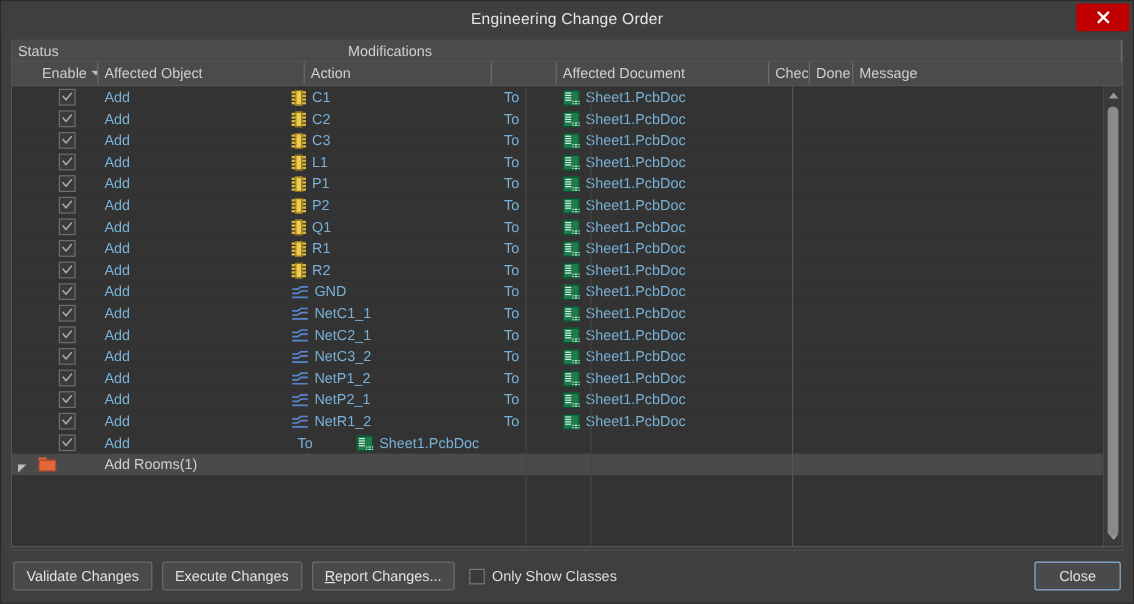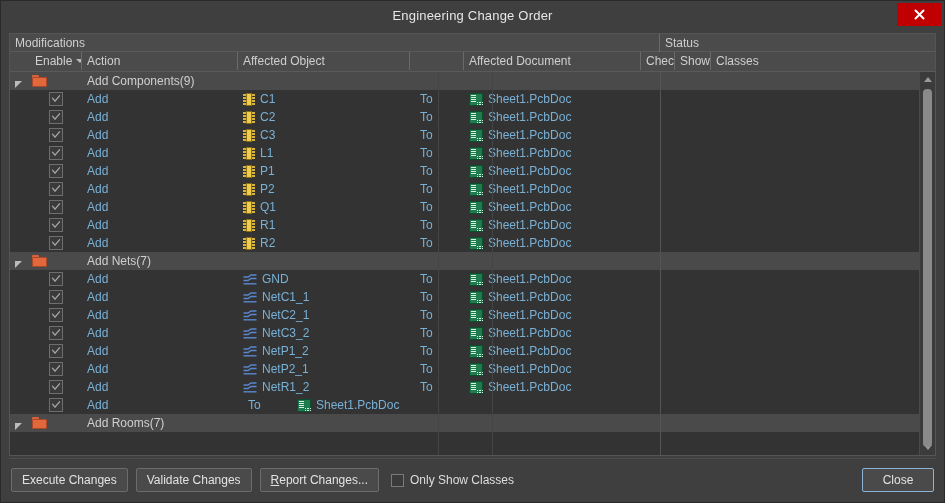--- a/index.html
+++ b/index.html
@@ -206,60 +206,44 @@
         <svg width="11" height="11" viewBox="0 0 11 11">
           <path d="M1.5 1.5 L9.5 9.5 M9.5 1.5 L1.5 9.5" stroke="#ffffff" stroke-width="2" stroke-linecap="round"></path>
         </svg>
       </span>
     </div>
   </div>
 
   <div class="content">
 
     <div class="hdr-cols hdr-group" style="height:18px;flex:0 0 18px;">
+      <div class="cell status" style="flex:1;border-right:none;">Status</div>
       <div class="cell mods" style="width:650px;">Modifications</div>
-      <div class="cell status" style="flex:1;border-right:none;">Status</div>
     </div>
 
     <div class="hdr-cols">
       <div class="cell c-space"></div>
       <div class="cell c-enable">
         <span>Enable</span>
           <span class="sort-arrow"></span>
       </div>
+      <div class="cell c-obj">Affected Object</div>
       <div class="cell c-action">Action</div>
-      <div class="cell c-obj">Affected Object</div>
       <div class="cell c-to"></div>
       <div class="cell c-doc">Affected Document</div>
       <div class="cell c-check">Check</div>
-      <div class="cell c-done">Show</div>
-      <div class="cell c-msg">Classes</div>
+      <div class="cell c-done">Done</div>
+      <div class="cell c-msg">Message</div>
     </div>
 
     <div class="table-wrap">
       <div class="rows" id="rows-container">
         <div class="vline v1"></div>
         <div class="vline v2"></div>
         <div class="vline v3"></div>
-      <div class="row group">
-            <div class="cell col-space">
-              <span style="display: inline-block; width: 9px; height: 9px; margin-right: 4px;"><svg width="9" height="9" viewBox="0 0 9 9">
-                  <path d="M1 2 L8 2 L1 9 Z" fill="#bcbcbc"></path>
-                </svg></span>
-            </div>
-            <div class="cell col-enable" style="justify-content: flex-start; padding-left: 2px;">
-              <span class="folder">
-                <span class="tab"></span>
-                <span class="body"></span>
-              </span>
-            </div>
-            <div class="cell" style="flex: 1 1 0%; padding-left: 5px;">
-              <span class="txt-group">Add Components(9)</span>
-            </div>
-          </div>
           <div class="row item">
             <div class="cell col-space"></div>
             <div class="cell col-enable">
               <span class="cb">
                 <svg width="10" height="10" viewBox="0 0 10 10">
                   <path d="M1.5 4.2 L4 7.2 L8.5 1.8" stroke="#a8a8a8" stroke-width="1.3" fill="none" stroke-linecap="round" stroke-linejoin="round"></path>
                 </svg>
               </span>
             </div>
             <div class="cell col-action">
@@ -705,439 +689,423 @@
                 <span class="d" style="left:11.2px;top:11px;"></span>
                 <span class="d" style="left:12.8px;top:9px;"></span>
                 <span class="d" style="left:12.8px;top:11px;"></span>
               </span>
               <span class="txt-blue">Sheet1.PcbDoc</span>
             </div>
             <div class="cell col-check"></div>
             <div class="cell col-done"></div>
             <div class="cell col-msg"></div>
           </div>
+          <div class="row item">
+            <div class="cell col-space"></div>
+            <div class="cell col-enable">
+              <span class="cb">
+                <svg width="10" height="10" viewBox="0 0 10 10">
+                  <path d="M1.5 4.2 L4 7.2 L8.5 1.8" stroke="#a8a8a8" stroke-width="1.3" fill="none" stroke-linecap="round" stroke-linejoin="round"></path>
+                </svg>
+              </span>
+            </div>
+            <div class="cell col-action">
+              <span class="txt-blue">Add</span>
+            </div>
+            <div class="cell col-obj">
+              <span class="net">
+                <svg width="14" height="11" viewBox="0 0 14 11">
+                  <path d="M0.5 3 L5 3 L8 1 L13.5 1" stroke="#5a86d0" stroke-width="1.4" fill="none"></path>
+                  <path d="M0.5 6.5 L5 6.5 L8 4.5 L13.5 4.5" stroke="#5a86d0" stroke-width="1.4" fill="none"></path>
+                  <path d="M0.5 9.8 L13.5 9.8" stroke="#5a86d0" stroke-width="1.4" fill="none"></path>
+                </svg>
+              </span>
+              <span class="txt-blue">GND</span>
+            </div>
+            <div class="cell col-to">
+              <span class="txt-blue">To</span>
+            </div>
+            <div class="cell col-doc">
+              <span class="pcb">
+                <span class="bg"></span>
+                <span class="l" style="top:2px;"></span>
+                <span class="l" style="top:4px;"></span>
+                <span class="l" style="top:6px;"></span>
+                <span class="l" style="top:8px;"></span>
+                <span class="d" style="left:8px;top:9px;"></span>
+                <span class="d" style="left:8px;top:11px;"></span>
+                <span class="d" style="left:9.6px;top:9px;"></span>
+                <span class="d" style="left:9.6px;top:11px;"></span>
+                <span class="d" style="left:11.2px;top:9px;"></span>
+                <span class="d" style="left:11.2px;top:11px;"></span>
+                <span class="d" style="left:12.8px;top:9px;"></span>
+                <span class="d" style="left:12.8px;top:11px;"></span>
+              </span>
+              <span class="txt-blue">Sheet1.PcbDoc</span>
+            </div>
+            <div class="cell col-check"></div>
+            <div class="cell col-done"></div>
+            <div class="cell col-msg"></div>
+          </div>
+          <div class="row item">
+            <div class="cell col-space"></div>
+            <div class="cell col-enable">
+              <span class="cb">
+                <svg width="10" height="10" viewBox="0 0 10 10">
+                  <path d="M1.5 4.2 L4 7.2 L8.5 1.8" stroke="#a8a8a8" stroke-width="1.3" fill="none" stroke-linecap="round" stroke-linejoin="round"></path>
+                </svg>
+              </span>
+            </div>
+            <div class="cell col-action">
+              <span class="txt-blue">Add</span>
+            </div>
+            <div class="cell col-obj">
+              <span class="net">
+                <svg width="14" height="11" viewBox="0 0 14 11">
+                  <path d="M0.5 3 L5 3 L8 1 L13.5 1" stroke="#5a86d0" stroke-width="1.4" fill="none"></path>
+                  <path d="M0.5 6.5 L5 6.5 L8 4.5 L13.5 4.5" stroke="#5a86d0" stroke-width="1.4" fill="none"></path>
+                  <path d="M0.5 9.8 L13.5 9.8" stroke="#5a86d0" stroke-width="1.4" fill="none"></path>
+                </svg>
+              </span>
+              <span class="txt-blue">NetC1_1</span>
+            </div>
+            <div class="cell col-to">
+              <span class="txt-blue">To</span>
+            </div>
+            <div class="cell col-doc">
+              <span class="pcb">
+                <span class="bg"></span>
+                <span class="l" style="top:2px;"></span>
+                <span class="l" style="top:4px;"></span>
+                <span class="l" style="top:6px;"></span>
+                <span class="l" style="top:8px;"></span>
+                <span class="d" style="left:8px;top:9px;"></span>
+                <span class="d" style="left:8px;top:11px;"></span>
+                <span class="d" style="left:9.6px;top:9px;"></span>
+                <span class="d" style="left:9.6px;top:11px;"></span>
+                <span class="d" style="left:11.2px;top:9px;"></span>
+                <span class="d" style="left:11.2px;top:11px;"></span>
+                <span class="d" style="left:12.8px;top:9px;"></span>
+                <span class="d" style="left:12.8px;top:11px;"></span>
+              </span>
+              <span class="txt-blue">Sheet1.PcbDoc</span>
+            </div>
+            <div class="cell col-check"></div>
+            <div class="cell col-done"></div>
+            <div class="cell col-msg"></div>
+          </div>
+          <div class="row item">
+            <div class="cell col-space"></div>
+            <div class="cell col-enable">
+              <span class="cb">
+                <svg width="10" height="10" viewBox="0 0 10 10">
+                  <path d="M1.5 4.2 L4 7.2 L8.5 1.8" stroke="#a8a8a8" stroke-width="1.3" fill="none" stroke-linecap="round" stroke-linejoin="round"></path>
+                </svg>
+              </span>
+            </div>
+            <div class="cell col-action">
+              <span class="txt-blue">Add</span>
+            </div>
+            <div class="cell col-obj">
+              <span class="net">
+                <svg width="14" height="11" viewBox="0 0 14 11">
+                  <path d="M0.5 3 L5 3 L8 1 L13.5 1" stroke="#5a86d0" stroke-width="1.4" fill="none"></path>
+                  <path d="M0.5 6.5 L5 6.5 L8 4.5 L13.5 4.5" stroke="#5a86d0" stroke-width="1.4" fill="none"></path>
+                  <path d="M0.5 9.8 L13.5 9.8" stroke="#5a86d0" stroke-width="1.4" fill="none"></path>
+                </svg>
+              </span>
+              <span class="txt-blue">NetC2_1</span>
+            </div>
+            <div class="cell col-to">
+              <span class="txt-blue">To</span>
+            </div>
+            <div class="cell col-doc">
+              <span class="pcb">
+                <span class="bg"></span>
+                <span class="l" style="top:2px;"></span>
+                <span class="l" style="top:4px;"></span>
+                <span class="l" style="top:6px;"></span>
+                <span class="l" style="top:8px;"></span>
+                <span class="d" style="left:8px;top:9px;"></span>
+                <span class="d" style="left:8px;top:11px;"></span>
+                <span class="d" style="left:9.6px;top:9px;"></span>
+                <span class="d" style="left:9.6px;top:11px;"></span>
+                <span class="d" style="left:11.2px;top:9px;"></span>
+                <span class="d" style="left:11.2px;top:11px;"></span>
+                <span class="d" style="left:12.8px;top:9px;"></span>
+                <span class="d" style="left:12.8px;top:11px;"></span>
+              </span>
+              <span class="txt-blue">Sheet1.PcbDoc</span>
+            </div>
+            <div class="cell col-check"></div>
+            <div class="cell col-done"></div>
+            <div class="cell col-msg"></div>
+          </div>
+          <div class="row item">
+            <div class="cell col-space"></div>
+            <div class="cell col-enable">
+              <span class="cb">
+                <svg width="10" height="10" viewBox="0 0 10 10">
+                  <path d="M1.5 4.2 L4 7.2 L8.5 1.8" stroke="#a8a8a8" stroke-width="1.3" fill="none" stroke-linecap="round" stroke-linejoin="round"></path>
+                </svg>
+              </span>
+            </div>
+            <div class="cell col-action">
+              <span class="txt-blue">Add</span>
+            </div>
+            <div class="cell col-obj">
+              <span class="net">
+                <svg width="14" height="11" viewBox="0 0 14 11">
+                  <path d="M0.5 3 L5 3 L8 1 L13.5 1" stroke="#5a86d0" stroke-width="1.4" fill="none"></path>
+                  <path d="M0.5 6.5 L5 6.5 L8 4.5 L13.5 4.5" stroke="#5a86d0" stroke-width="1.4" fill="none"></path>
+                  <path d="M0.5 9.8 L13.5 9.8" stroke="#5a86d0" stroke-width="1.4" fill="none"></path>
+                </svg>
+              </span>
+              <span class="txt-blue">NetC3_2</span>
+            </div>
+            <div class="cell col-to">
+              <span class="txt-blue">To</span>
+            </div>
+            <div class="cell col-doc">
+              <span class="pcb">
+                <span class="bg"></span>
+                <span class="l" style="top:2px;"></span>
+                <span class="l" style="top:4px;"></span>
+                <span class="l" style="top:6px;"></span>
+                <span class="l" style="top:8px;"></span>
+                <span class="d" style="left:8px;top:9px;"></span>
+                <span class="d" style="left:8px;top:11px;"></span>
+                <span class="d" style="left:9.6px;top:9px;"></span>
+                <span class="d" style="left:9.6px;top:11px;"></span>
+                <span class="d" style="left:11.2px;top:9px;"></span>
+                <span class="d" style="left:11.2px;top:11px;"></span>
+                <span class="d" style="left:12.8px;top:9px;"></span>
+                <span class="d" style="left:12.8px;top:11px;"></span>
+              </span>
+              <span class="txt-blue">Sheet1.PcbDoc</span>
+            </div>
+            <div class="cell col-check"></div>
+            <div class="cell col-done"></div>
+            <div class="cell col-msg"></div>
+          </div>
+          <div class="row item">
+            <div class="cell col-space"></div>
+            <div class="cell col-enable">
+              <span class="cb">
+                <svg width="10" height="10" viewBox="0 0 10 10">
+                  <path d="M1.5 4.2 L4 7.2 L8.5 1.8" stroke="#a8a8a8" stroke-width="1.3" fill="none" stroke-linecap="round" stroke-linejoin="round"></path>
+                </svg>
+              </span>
+            </div>
+            <div class="cell col-action">
+              <span class="txt-blue">Add</span>
+            </div>
+            <div class="cell col-obj">
+              <span class="net">
+                <svg width="14" height="11" viewBox="0 0 14 11">
+                  <path d="M0.5 3 L5 3 L8 1 L13.5 1" stroke="#5a86d0" stroke-width="1.4" fill="none"></path>
+                  <path d="M0.5 6.5 L5 6.5 L8 4.5 L13.5 4.5" stroke="#5a86d0" stroke-width="1.4" fill="none"></path>
+                  <path d="M0.5 9.8 L13.5 9.8" stroke="#5a86d0" stroke-width="1.4" fill="none"></path>
+                </svg>
+              </span>
+              <span class="txt-blue">NetP1_2</span>
+            </div>
+            <div class="cell col-to">
+              <span class="txt-blue">To</span>
+            </div>
+            <div class="cell col-doc">
+              <span class="pcb">
+                <span class="bg"></span>
+                <span class="l" style="top:2px;"></span>
+                <span class="l" style="top:4px;"></span>
+                <span class="l" style="top:6px;"></span>
+                <span class="l" style="top:8px;"></span>
+                <span class="d" style="left:8px;top:9px;"></span>
+                <span class="d" style="left:8px;top:11px;"></span>
+                <span class="d" style="left:9.6px;top:9px;"></span>
+                <span class="d" style="left:9.6px;top:11px;"></span>
+                <span class="d" style="left:11.2px;top:9px;"></span>
+                <span class="d" style="left:11.2px;top:11px;"></span>
+                <span class="d" style="left:12.8px;top:9px;"></span>
+                <span class="d" style="left:12.8px;top:11px;"></span>
+              </span>
+              <span class="txt-blue">Sheet1.PcbDoc</span>
+            </div>
+            <div class="cell col-check"></div>
+            <div class="cell col-done"></div>
+            <div class="cell col-msg"></div>
+          </div>
+          <div class="row item">
+            <div class="cell col-space"></div>
+            <div class="cell col-enable">
+              <span class="cb">
+                <svg width="10" height="10" viewBox="0 0 10 10">
+                  <path d="M1.5 4.2 L4 7.2 L8.5 1.8" stroke="#a8a8a8" stroke-width="1.3" fill="none" stroke-linecap="round" stroke-linejoin="round"></path>
+                </svg>
+              </span>
+            </div>
+            <div class="cell col-action">
+              <span class="txt-blue">Add</span>
+            </div>
+            <div class="cell col-obj">
+              <span class="net">
+                <svg width="14" height="11" viewBox="0 0 14 11">
+                  <path d="M0.5 3 L5 3 L8 1 L13.5 1" stroke="#5a86d0" stroke-width="1.4" fill="none"></path>
+                  <path d="M0.5 6.5 L5 6.5 L8 4.5 L13.5 4.5" stroke="#5a86d0" stroke-width="1.4" fill="none"></path>
+                  <path d="M0.5 9.8 L13.5 9.8" stroke="#5a86d0" stroke-width="1.4" fill="none"></path>
+                </svg>
+              </span>
+              <span class="txt-blue">NetP2_1</span>
+            </div>
+            <div class="cell col-to">
+              <span class="txt-blue">To</span>
+            </div>
+            <div class="cell col-doc">
+              <span class="pcb">
+                <span class="bg"></span>
+                <span class="l" style="top:2px;"></span>
+                <span class="l" style="top:4px;"></span>
+                <span class="l" style="top:6px;"></span>
+                <span class="l" style="top:8px;"></span>
+                <span class="d" style="left:8px;top:9px;"></span>
+                <span class="d" style="left:8px;top:11px;"></span>
+                <span class="d" style="left:9.6px;top:9px;"></span>
+                <span class="d" style="left:9.6px;top:11px;"></span>
+                <span class="d" style="left:11.2px;top:9px;"></span>
+                <span class="d" style="left:11.2px;top:11px;"></span>
+                <span class="d" style="left:12.8px;top:9px;"></span>
+                <span class="d" style="left:12.8px;top:11px;"></span>
+              </span>
+              <span class="txt-blue">Sheet1.PcbDoc</span>
+            </div>
+            <div class="cell col-check"></div>
+            <div class="cell col-done"></div>
+            <div class="cell col-msg"></div>
+          </div>
+          <div class="row item">
+            <div class="cell col-space"></div>
+            <div class="cell col-enable">
+              <span class="cb">
+                <svg width="10" height="10" viewBox="0 0 10 10">
+                  <path d="M1.5 4.2 L4 7.2 L8.5 1.8" stroke="#a8a8a8" stroke-width="1.3" fill="none" stroke-linecap="round" stroke-linejoin="round"></path>
+                </svg>
+              </span>
+            </div>
+            <div class="cell col-action">
+              <span class="txt-blue">Add</span>
+            </div>
+            <div class="cell col-obj">
+              <span class="net">
+                <svg width="14" height="11" viewBox="0 0 14 11">
+                  <path d="M0.5 3 L5 3 L8 1 L13.5 1" stroke="#5a86d0" stroke-width="1.4" fill="none"></path>
+                  <path d="M0.5 6.5 L5 6.5 L8 4.5 L13.5 4.5" stroke="#5a86d0" stroke-width="1.4" fill="none"></path>
+                  <path d="M0.5 9.8 L13.5 9.8" stroke="#5a86d0" stroke-width="1.4" fill="none"></path>
+                </svg>
+              </span>
+              <span class="txt-blue">NetR1_2</span>
+            </div>
+            <div class="cell col-to">
+              <span class="txt-blue">To</span>
+            </div>
+            <div class="cell col-doc">
+              <span class="pcb">
+                <span class="bg"></span>
+                <span class="l" style="top:2px;"></span>
+                <span class="l" style="top:4px;"></span>
+                <span class="l" style="top:6px;"></span>
+                <span class="l" style="top:8px;"></span>
+                <span class="d" style="left:8px;top:9px;"></span>
+                <span class="d" style="left:8px;top:11px;"></span>
+                <span class="d" style="left:9.6px;top:9px;"></span>
+                <span class="d" style="left:9.6px;top:11px;"></span>
+                <span class="d" style="left:11.2px;top:9px;"></span>
+                <span class="d" style="left:11.2px;top:11px;"></span>
+                <span class="d" style="left:12.8px;top:9px;"></span>
+                <span class="d" style="left:12.8px;top:11px;"></span>
+              </span>
+              <span class="txt-blue">Sheet1.PcbDoc</span>
+            </div>
+            <div class="cell col-check"></div>
+            <div class="cell col-done"></div>
+            <div class="cell col-msg"></div>
+          </div>
+          <div class="row item">
+            <div class="cell col-space"></div>
+            <div class="cell col-enable">
+              <span class="cb">
+                <svg width="10" height="10" viewBox="0 0 10 10">
+                  <path d="M1.5 4.2 L4 7.2 L8.5 1.8" stroke="#a8a8a8" stroke-width="1.3" fill="none" stroke-linecap="round" stroke-linejoin="round"></path>
+                </svg>
+              </span>
+            </div>
+            <div class="cell col-action">
+              <span class="txt-blue">Add</span>
+            </div>
+            <div class="cell col-to">
+              <span class="txt-blue">To</span>
+            </div>
+            <div class="cell col-doc">
+              <span class="pcb">
+                <span class="bg"></span>
+                <span class="l" style="top:2px;"></span>
+                <span class="l" style="top:4px;"></span>
+                <span class="l" style="top:6px;"></span>
+                <span class="l" style="top:8px;"></span>
+                <span class="d" style="left:8px;top:9px;"></span>
+                <span class="d" style="left:8px;top:11px;"></span>
+                <span class="d" style="left:9.6px;top:9px;"></span>
+                <span class="d" style="left:9.6px;top:11px;"></span>
+                <span class="d" style="left:11.2px;top:9px;"></span>
+                <span class="d" style="left:11.2px;top:11px;"></span>
+                <span class="d" style="left:12.8px;top:9px;"></span>
+                <span class="d" style="left:12.8px;top:11px;"></span>
+              </span>
+              <span class="txt-blue">Sheet1.PcbDoc</span>
+            </div>
+            <div class="cell col-check"></div>
+            <div class="cell col-done"></div>
+            <div class="cell col-msg"></div>
+          </div>
           <div class="row group">
             <div class="cell col-space">
               <span style="display: inline-block; width: 9px; height: 9px; margin-right: 4px;"><svg width="9" height="9" viewBox="0 0 9 9">
                   <path d="M1 2 L8 2 L1 9 Z" fill="#bcbcbc"></path>
                 </svg></span>
             </div>
             <div class="cell col-enable" style="justify-content: flex-start; padding-left: 2px;">
               <span class="folder">
                 <span class="tab"></span>
                 <span class="body"></span>
               </span>
             </div>
             <div class="cell" style="flex: 1 1 0%; padding-left: 5px;">
-              <span class="txt-group">Add Nets(7)</span>
-            </div>
-          </div>
-          <div class="row item">
-            <div class="cell col-space"></div>
-            <div class="cell col-enable">
-              <span class="cb">
-                <svg width="10" height="10" viewBox="0 0 10 10">
-                  <path d="M1.5 4.2 L4 7.2 L8.5 1.8" stroke="#a8a8a8" stroke-width="1.3" fill="none" stroke-linecap="round" stroke-linejoin="round"></path>
-                </svg>
-              </span>
-            </div>
-            <div class="cell col-action">
-              <span class="txt-blue">Add</span>
-            </div>
-            <div class="cell col-obj">
-              <span class="net">
-                <svg width="14" height="11" viewBox="0 0 14 11">
-                  <path d="M0.5 3 L5 3 L8 1 L13.5 1" stroke="#5a86d0" stroke-width="1.4" fill="none"></path>
-                  <path d="M0.5 6.5 L5 6.5 L8 4.5 L13.5 4.5" stroke="#5a86d0" stroke-width="1.4" fill="none"></path>
-                  <path d="M0.5 9.8 L13.5 9.8" stroke="#5a86d0" stroke-width="1.4" fill="none"></path>
-                </svg>
-              </span>
-              <span class="txt-blue">GND</span>
-            </div>
-            <div class="cell col-to">
-              <span class="txt-blue">To</span>
-            </div>
-            <div class="cell col-doc">
-              <span class="pcb">
-                <span class="bg"></span>
-                <span class="l" style="top:2px;"></span>
-                <span class="l" style="top:4px;"></span>
-                <span class="l" style="top:6px;"></span>
-                <span class="l" style="top:8px;"></span>
-                <span class="d" style="left:8px;top:9px;"></span>
-                <span class="d" style="left:8px;top:11px;"></span>
-                <span class="d" style="left:9.6px;top:9px;"></span>
-                <span class="d" style="left:9.6px;top:11px;"></span>
-                <span class="d" style="left:11.2px;top:9px;"></span>
-                <span class="d" style="left:11.2px;top:11px;"></span>
-                <span class="d" style="left:12.8px;top:9px;"></span>
-                <span class="d" style="left:12.8px;top:11px;"></span>
-              </span>
-              <span class="txt-blue">Sheet1.PcbDoc</span>
-            </div>
-            <div class="cell col-check"></div>
-            <div class="cell col-done"></div>
-            <div class="cell col-msg"></div>
-          </div>
-          <div class="row item">
-            <div class="cell col-space"></div>
-            <div class="cell col-enable">
-              <span class="cb">
-                <svg width="10" height="10" viewBox="0 0 10 10">
-                  <path d="M1.5 4.2 L4 7.2 L8.5 1.8" stroke="#a8a8a8" stroke-width="1.3" fill="none" stroke-linecap="round" stroke-linejoin="round"></path>
-                </svg>
-              </span>
-            </div>
-            <div class="cell col-action">
-              <span class="txt-blue">Add</span>
-            </div>
-            <div class="cell col-obj">
-              <span class="net">
-                <svg width="14" height="11" viewBox="0 0 14 11">
-                  <path d="M0.5 3 L5 3 L8 1 L13.5 1" stroke="#5a86d0" stroke-width="1.4" fill="none"></path>
-                  <path d="M0.5 6.5 L5 6.5 L8 4.5 L13.5 4.5" stroke="#5a86d0" stroke-width="1.4" fill="none"></path>
-                  <path d="M0.5 9.8 L13.5 9.8" stroke="#5a86d0" stroke-width="1.4" fill="none"></path>
-                </svg>
-              </span>
-              <span class="txt-blue">NetC1_1</span>
-            </div>
-            <div class="cell col-to">
-              <span class="txt-blue">To</span>
-            </div>
-            <div class="cell col-doc">
-              <span class="pcb">
-                <span class="bg"></span>
-                <span class="l" style="top:2px;"></span>
-                <span class="l" style="top:4px;"></span>
-                <span class="l" style="top:6px;"></span>
-                <span class="l" style="top:8px;"></span>
-                <span class="d" style="left:8px;top:9px;"></span>
-                <span class="d" style="left:8px;top:11px;"></span>
-                <span class="d" style="left:9.6px;top:9px;"></span>
-                <span class="d" style="left:9.6px;top:11px;"></span>
-                <span class="d" style="left:11.2px;top:9px;"></span>
-                <span class="d" style="left:11.2px;top:11px;"></span>
-                <span class="d" style="left:12.8px;top:9px;"></span>
-                <span class="d" style="left:12.8px;top:11px;"></span>
-              </span>
-              <span class="txt-blue">Sheet1.PcbDoc</span>
-            </div>
-            <div class="cell col-check"></div>
-            <div class="cell col-done"></div>
-            <div class="cell col-msg"></div>
-          </div>
-          <div class="row item">
-            <div class="cell col-space"></div>
-            <div class="cell col-enable">
-              <span class="cb">
-                <svg width="10" height="10" viewBox="0 0 10 10">
-                  <path d="M1.5 4.2 L4 7.2 L8.5 1.8" stroke="#a8a8a8" stroke-width="1.3" fill="none" stroke-linecap="round" stroke-linejoin="round"></path>
-                </svg>
-              </span>
-            </div>
-            <div class="cell col-action">
-              <span class="txt-blue">Add</span>
-            </div>
-            <div class="cell col-obj">
-              <span class="net">
-                <svg width="14" height="11" viewBox="0 0 14 11">
-                  <path d="M0.5 3 L5 3 L8 1 L13.5 1" stroke="#5a86d0" stroke-width="1.4" fill="none"></path>
-                  <path d="M0.5 6.5 L5 6.5 L8 4.5 L13.5 4.5" stroke="#5a86d0" stroke-width="1.4" fill="none"></path>
-                  <path d="M0.5 9.8 L13.5 9.8" stroke="#5a86d0" stroke-width="1.4" fill="none"></path>
-                </svg>
-              </span>
-              <span class="txt-blue">NetC2_1</span>
-            </div>
-            <div class="cell col-to">
-              <span class="txt-blue">To</span>
-            </div>
-            <div class="cell col-doc">
-              <span class="pcb">
-                <span class="bg"></span>
-                <span class="l" style="top:2px;"></span>
-                <span class="l" style="top:4px;"></span>
-                <span class="l" style="top:6px;"></span>
-                <span class="l" style="top:8px;"></span>
-                <span class="d" style="left:8px;top:9px;"></span>
-                <span class="d" style="left:8px;top:11px;"></span>
-                <span class="d" style="left:9.6px;top:9px;"></span>
-                <span class="d" style="left:9.6px;top:11px;"></span>
-                <span class="d" style="left:11.2px;top:9px;"></span>
-                <span class="d" style="left:11.2px;top:11px;"></span>
-                <span class="d" style="left:12.8px;top:9px;"></span>
-                <span class="d" style="left:12.8px;top:11px;"></span>
-              </span>
-              <span class="txt-blue">Sheet1.PcbDoc</span>
-            </div>
-            <div class="cell col-check"></div>
-            <div class="cell col-done"></div>
-            <div class="cell col-msg"></div>
-          </div>
-          <div class="row item">
-            <div class="cell col-space"></div>
-            <div class="cell col-enable">
-              <span class="cb">
-                <svg width="10" height="10" viewBox="0 0 10 10">
-                  <path d="M1.5 4.2 L4 7.2 L8.5 1.8" stroke="#a8a8a8" stroke-width="1.3" fill="none" stroke-linecap="round" stroke-linejoin="round"></path>
-                </svg>
-              </span>
-            </div>
-            <div class="cell col-action">
-              <span class="txt-blue">Add</span>
-            </div>
-            <div class="cell col-obj">
-              <span class="net">
-                <svg width="14" height="11" viewBox="0 0 14 11">
-                  <path d="M0.5 3 L5 3 L8 1 L13.5 1" stroke="#5a86d0" stroke-width="1.4" fill="none"></path>
-                  <path d="M0.5 6.5 L5 6.5 L8 4.5 L13.5 4.5" stroke="#5a86d0" stroke-width="1.4" fill="none"></path>
-                  <path d="M0.5 9.8 L13.5 9.8" stroke="#5a86d0" stroke-width="1.4" fill="none"></path>
-                </svg>
-              </span>
-              <span class="txt-blue">NetC3_2</span>
-            </div>
-            <div class="cell col-to">
-              <span class="txt-blue">To</span>
-            </div>
-            <div class="cell col-doc">
-              <span class="pcb">
-                <span class="bg"></span>
-                <span class="l" style="top:2px;"></span>
-                <span class="l" style="top:4px;"></span>
-                <span class="l" style="top:6px;"></span>
-                <span class="l" style="top:8px;"></span>
-                <span class="d" style="left:8px;top:9px;"></span>
-                <span class="d" style="left:8px;top:11px;"></span>
-                <span class="d" style="left:9.6px;top:9px;"></span>
-                <span class="d" style="left:9.6px;top:11px;"></span>
-                <span class="d" style="left:11.2px;top:9px;"></span>
-                <span class="d" style="left:11.2px;top:11px;"></span>
-                <span class="d" style="left:12.8px;top:9px;"></span>
-                <span class="d" style="left:12.8px;top:11px;"></span>
-              </span>
-              <span class="txt-blue">Sheet1.PcbDoc</span>
-            </div>
-            <div class="cell col-check"></div>
-            <div class="cell col-done"></div>
-            <div class="cell col-msg"></div>
-          </div>
-          <div class="row item">
-            <div class="cell col-space"></div>
-            <div class="cell col-enable">
-              <span class="cb">
-                <svg width="10" height="10" viewBox="0 0 10 10">
-                  <path d="M1.5 4.2 L4 7.2 L8.5 1.8" stroke="#a8a8a8" stroke-width="1.3" fill="none" stroke-linecap="round" stroke-linejoin="round"></path>
-                </svg>
-              </span>
-            </div>
-            <div class="cell col-action">
-              <span class="txt-blue">Add</span>
-            </div>
-            <div class="cell col-obj">
-              <span class="net">
-                <svg width="14" height="11" viewBox="0 0 14 11">
-                  <path d="M0.5 3 L5 3 L8 1 L13.5 1" stroke="#5a86d0" stroke-width="1.4" fill="none"></path>
-                  <path d="M0.5 6.5 L5 6.5 L8 4.5 L13.5 4.5" stroke="#5a86d0" stroke-width="1.4" fill="none"></path>
-                  <path d="M0.5 9.8 L13.5 9.8" stroke="#5a86d0" stroke-width="1.4" fill="none"></path>
-                </svg>
-              </span>
-              <span class="txt-blue">NetP1_2</span>
-            </div>
-            <div class="cell col-to">
-              <span class="txt-blue">To</span>
-            </div>
-            <div class="cell col-doc">
-              <span class="pcb">
-                <span class="bg"></span>
-                <span class="l" style="top:2px;"></span>
-                <span class="l" style="top:4px;"></span>
-                <span class="l" style="top:6px;"></span>
-                <span class="l" style="top:8px;"></span>
-                <span class="d" style="left:8px;top:9px;"></span>
-                <span class="d" style="left:8px;top:11px;"></span>
-                <span class="d" style="left:9.6px;top:9px;"></span>
-                <span class="d" style="left:9.6px;top:11px;"></span>
-                <span class="d" style="left:11.2px;top:9px;"></span>
-                <span class="d" style="left:11.2px;top:11px;"></span>
-                <span class="d" style="left:12.8px;top:9px;"></span>
-                <span class="d" style="left:12.8px;top:11px;"></span>
-              </span>
-              <span class="txt-blue">Sheet1.PcbDoc</span>
-            </div>
-            <div class="cell col-check"></div>
-            <div class="cell col-done"></div>
-            <div class="cell col-msg"></div>
-          </div>
-          <div class="row item">
-            <div class="cell col-space"></div>
-            <div class="cell col-enable">
-              <span class="cb">
-                <svg width="10" height="10" viewBox="0 0 10 10">
-                  <path d="M1.5 4.2 L4 7.2 L8.5 1.8" stroke="#a8a8a8" stroke-width="1.3" fill="none" stroke-linecap="round" stroke-linejoin="round"></path>
-                </svg>
-              </span>
-            </div>
-            <div class="cell col-action">
-              <span class="txt-blue">Add</span>
-            </div>
-            <div class="cell col-obj">
-              <span class="net">
-                <svg width="14" height="11" viewBox="0 0 14 11">
-                  <path d="M0.5 3 L5 3 L8 1 L13.5 1" stroke="#5a86d0" stroke-width="1.4" fill="none"></path>
-                  <path d="M0.5 6.5 L5 6.5 L8 4.5 L13.5 4.5" stroke="#5a86d0" stroke-width="1.4" fill="none"></path>
-                  <path d="M0.5 9.8 L13.5 9.8" stroke="#5a86d0" stroke-width="1.4" fill="none"></path>
-                </svg>
-              </span>
-              <span class="txt-blue">NetP2_1</span>
-            </div>
-            <div class="cell col-to">
-              <span class="txt-blue">To</span>
-            </div>
-            <div class="cell col-doc">
-              <span class="pcb">
-                <span class="bg"></span>
-                <span class="l" style="top:2px;"></span>
-                <span class="l" style="top:4px;"></span>
-                <span class="l" style="top:6px;"></span>
-                <span class="l" style="top:8px;"></span>
-                <span class="d" style="left:8px;top:9px;"></span>
-                <span class="d" style="left:8px;top:11px;"></span>
-                <span class="d" style="left:9.6px;top:9px;"></span>
-                <span class="d" style="left:9.6px;top:11px;"></span>
-                <span class="d" style="left:11.2px;top:9px;"></span>
-                <span class="d" style="left:11.2px;top:11px;"></span>
-                <span class="d" style="left:12.8px;top:9px;"></span>
-                <span class="d" style="left:12.8px;top:11px;"></span>
-              </span>
-              <span class="txt-blue">Sheet1.PcbDoc</span>
-            </div>
-            <div class="cell col-check"></div>
-            <div class="cell col-done"></div>
-            <div class="cell col-msg"></div>
-          </div>
-          <div class="row item">
-            <div class="cell col-space"></div>
-            <div class="cell col-enable">
-              <span class="cb">
-                <svg width="10" height="10" viewBox="0 0 10 10">
-                  <path d="M1.5 4.2 L4 7.2 L8.5 1.8" stroke="#a8a8a8" stroke-width="1.3" fill="none" stroke-linecap="round" stroke-linejoin="round"></path>
-                </svg>
-              </span>
-            </div>
-            <div class="cell col-action">
-              <span class="txt-blue">Add</span>
-            </div>
-            <div class="cell col-obj">
-              <span class="net">
-                <svg width="14" height="11" viewBox="0 0 14 11">
-                  <path d="M0.5 3 L5 3 L8 1 L13.5 1" stroke="#5a86d0" stroke-width="1.4" fill="none"></path>
-                  <path d="M0.5 6.5 L5 6.5 L8 4.5 L13.5 4.5" stroke="#5a86d0" stroke-width="1.4" fill="none"></path>
-                  <path d="M0.5 9.8 L13.5 9.8" stroke="#5a86d0" stroke-width="1.4" fill="none"></path>
-                </svg>
-              </span>
-              <span class="txt-blue">NetR1_2</span>
-            </div>
-            <div class="cell col-to">
-              <span class="txt-blue">To</span>
-            </div>
-            <div class="cell col-doc">
-              <span class="pcb">
-                <span class="bg"></span>
-                <span class="l" style="top:2px;"></span>
-                <span class="l" style="top:4px;"></span>
-                <span class="l" style="top:6px;"></span>
-                <span class="l" style="top:8px;"></span>
-                <span class="d" style="left:8px;top:9px;"></span>
-                <span class="d" style="left:8px;top:11px;"></span>
-                <span class="d" style="left:9.6px;top:9px;"></span>
-                <span class="d" style="left:9.6px;top:11px;"></span>
-                <span class="d" style="left:11.2px;top:9px;"></span>
-                <span class="d" style="left:11.2px;top:11px;"></span>
-                <span class="d" style="left:12.8px;top:9px;"></span>
-                <span class="d" style="left:12.8px;top:11px;"></span>
-              </span>
-              <span class="txt-blue">Sheet1.PcbDoc</span>
-            </div>
-            <div class="cell col-check"></div>
-            <div class="cell col-done"></div>
-            <div class="cell col-msg"></div>
-          </div>
-          <div class="row item">
-            <div class="cell col-space"></div>
-            <div class="cell col-enable">
-              <span class="cb">
-                <svg width="10" height="10" viewBox="0 0 10 10">
-                  <path d="M1.5 4.2 L4 7.2 L8.5 1.8" stroke="#a8a8a8" stroke-width="1.3" fill="none" stroke-linecap="round" stroke-linejoin="round"></path>
-                </svg>
-              </span>
-            </div>
-            <div class="cell col-action">
-              <span class="txt-blue">Add</span>
-            </div>
-            <div class="cell col-to">
-              <span class="txt-blue">To</span>
-            </div>
-            <div class="cell col-doc">
-              <span class="pcb">
-                <span class="bg"></span>
-                <span class="l" style="top:2px;"></span>
-                <span class="l" style="top:4px;"></span>
-                <span class="l" style="top:6px;"></span>
-                <span class="l" style="top:8px;"></span>
-                <span class="d" style="left:8px;top:9px;"></span>
-                <span class="d" style="left:8px;top:11px;"></span>
-                <span class="d" style="left:9.6px;top:9px;"></span>
-                <span class="d" style="left:9.6px;top:11px;"></span>
-                <span class="d" style="left:11.2px;top:9px;"></span>
-                <span class="d" style="left:11.2px;top:11px;"></span>
-                <span class="d" style="left:12.8px;top:9px;"></span>
-                <span class="d" style="left:12.8px;top:11px;"></span>
-              </span>
-              <span class="txt-blue">Sheet1.PcbDoc</span>
-            </div>
-            <div class="cell col-check"></div>
-            <div class="cell col-done"></div>
-            <div class="cell col-msg"></div>
-          </div>
-          <div class="row group">
-            <div class="cell col-space">
-              <span style="display: inline-block; width: 9px; height: 9px; margin-right: 4px;"><svg width="9" height="9" viewBox="0 0 9 9">
-                  <path d="M1 2 L8 2 L1 9 Z" fill="#bcbcbc"></path>
-                </svg></span>
-            </div>
-            <div class="cell col-enable" style="justify-content: flex-start; padding-left: 2px;">
-              <span class="folder">
-                <span class="tab"></span>
-                <span class="body"></span>
-              </span>
-            </div>
-            <div class="cell" style="flex: 1 1 0%; padding-left: 5px;">
-              <span class="txt-group">Add Rooms(7)</span>
+              <span class="txt-group">Add Rooms(1)</span>
             </div>
           </div>
         </div>
       <div class="vscroll">
         <div class="sc-arrow">
             <div class="tri-up"></div>
           </div>
         <div class="sc-track">
           <div class="sc-thumb"></div>
         </div>
         <div class="sc-arrow">
             <div class="tri-dn"></div>
           </div>
       </div>
     </div>
   </div>
 
   <div class="footer">
     <div class="footer-sep"></div>
+    <div class="btn">Validate Changes</div>
     <div class="btn">
       <span>Execute Changes</span>
     </div>
-    <div class="btn">Validate Changes</div>
     <div class="btn">
       <span class="u">R</span>
         <span>eport Changes...</span>
     </div>
     <div class="chk-wrap">
       <div class="chk-box"></div>
       <div class="chk-label">Only Show Classes</div>
     </div>
     <div class="spacer"></div>
     <div class="btn close-default">Close</div>

